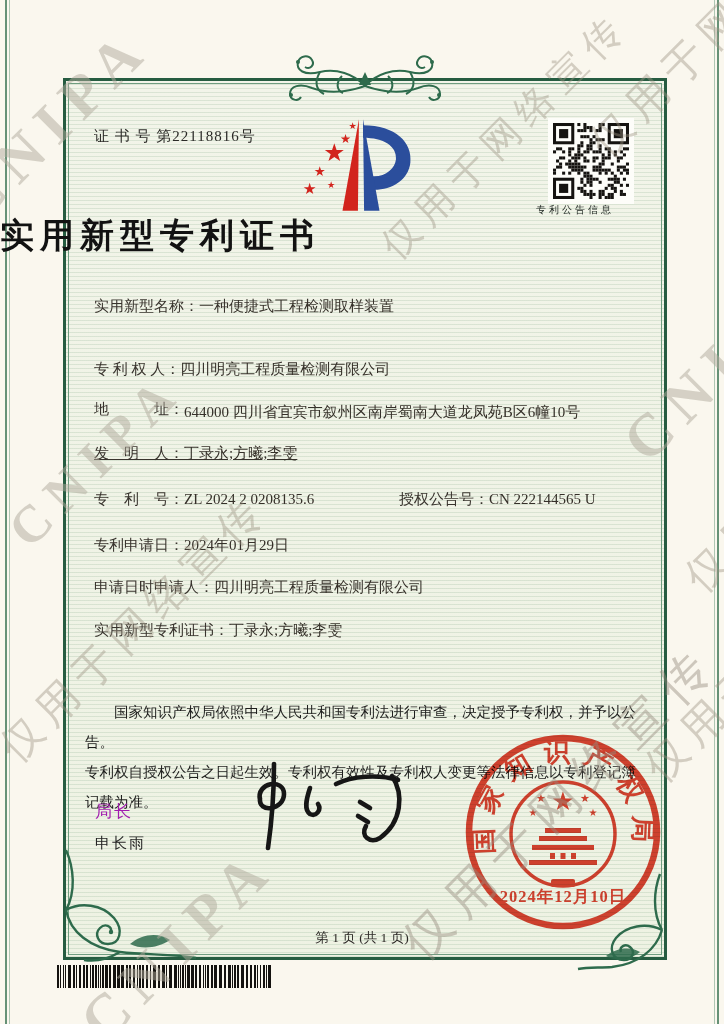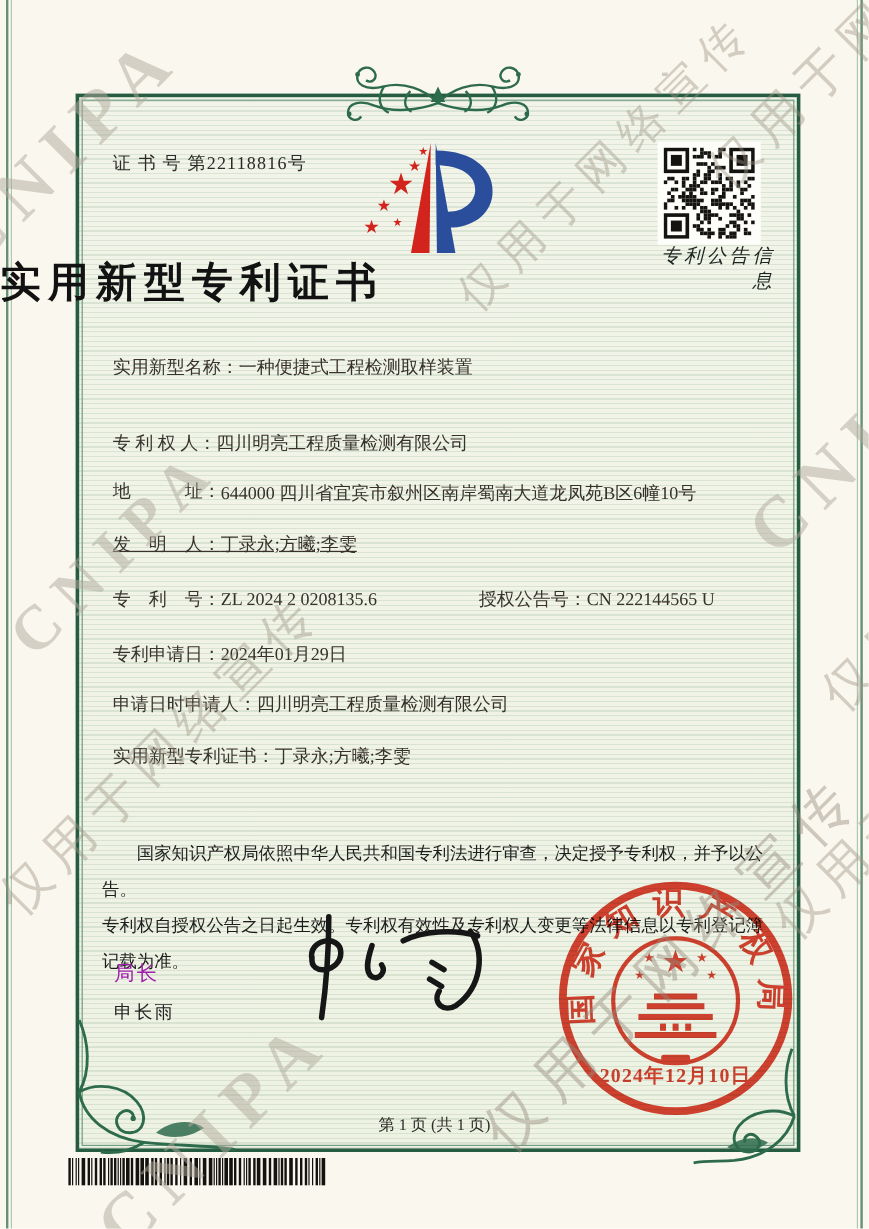--- a/index.html
+++ b/index.html
@@ -23,22 +23,22 @@
   }
   .frame::after{
     content:"";position:absolute;inset:2px;border:1px solid #6f9d80;pointer-events:none;
   }
 
   .cert-no{position:absolute;left:94px;top:127px;font-size:15px;color:#2b2a27;letter-spacing:1px;}
 
   .logo{position:absolute;left:298px;top:112px;width:126px;height:108px;}
   .qr-bg{position:absolute;left:548px;top:118px;width:86px;height:86px;background:#fdfdf9;}
   .qr{position:absolute;left:553px;top:123px;width:76px;height:76px;}
-  .qr-caption{position:absolute;left:536px;top:203px;width:110px;text-align:right;
-    font-size:16px;font-style:italic;letter-spacing:3px;color:#1c241f;}
+  .qr-caption{position:absolute;left:536px;top:203px;width:110px;text-align:left;
+    font-size:10px;letter-spacing:3px;color:#1c241f;}
 
   .title{position:absolute;left:0;top:213px;width:623px;text-align:left;
     font-family:"Liberation Sans",sans-serif;font-weight:bold;
     font-size:34px;letter-spacing:6px;color:#121212;}
 
   .row{position:absolute;left:94px;font-size:15px;color:#38332d;width:560px;}
   .row .flabel{color:#38332d;}
   .row .fvalue{color:#353029;}
   .row .fvalue.addr{display:inline-block;width:452px;vertical-align:top;line-height:24px;}
   .col2{position:absolute;left:305px;top:0;}

